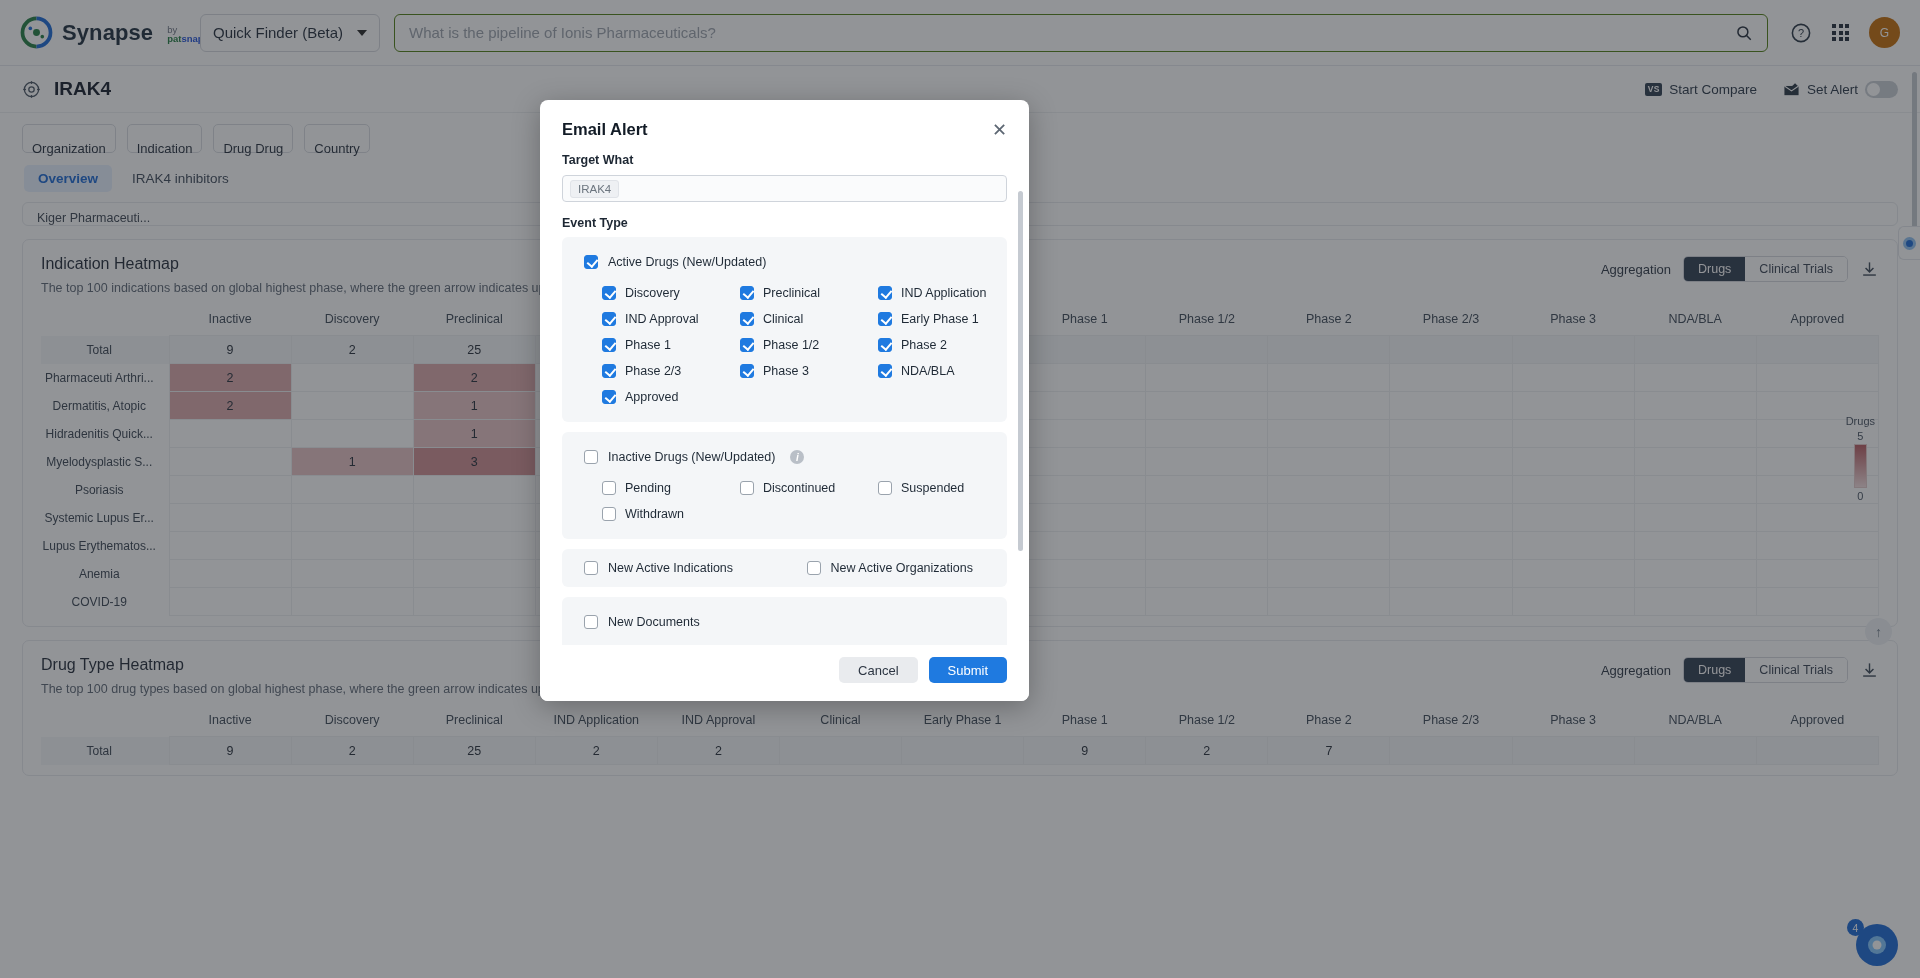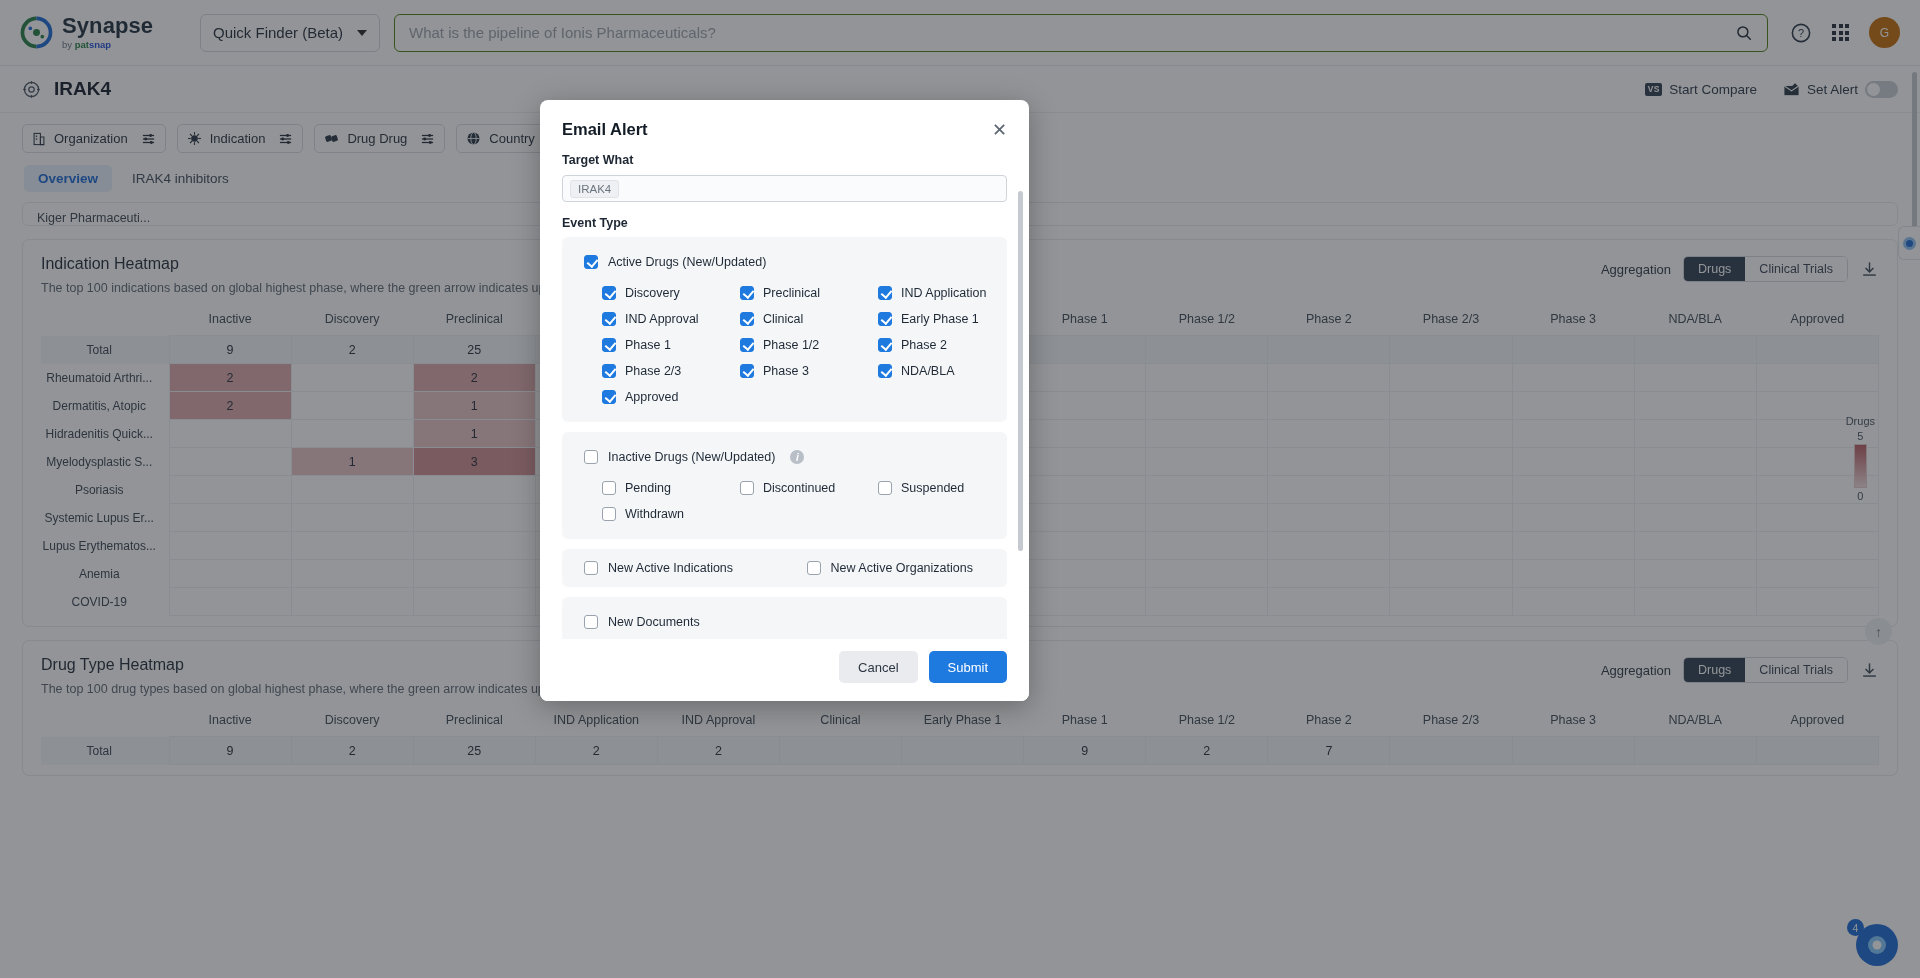--- a/index.html
+++ b/index.html
@@ -13,21 +13,21 @@
   
   #page { position: absolute; inset: 0; background: #fff; }
 
   
   .topnav {
     height: 66px; display: flex; align-items: center; gap: 0;
     padding: 0 20px; border-bottom: 1px solid #e4e7ec; background: #fff;
   }
   .logo-wrap { display: flex; align-items: center; gap: 9px; width: 150px; }
   .logo-mark { width: 33px; height: 33px; flex: 0 0 33px; }
-  .logo-text { display: flex; flex-direction: column; line-height: 1; }
+  .logo-text { display: flex; flex-direction: row; line-height: 1; gap: 14px; }
   .logo-name { font-size: 22px; font-weight: 600; color: #1a2a3a; letter-spacing: .1px; }
   .logo-sub { font-size: 9.5px; color: #6b7280; margin-top: 3px; }
   .logo-sub b { color: #1f7a3f; font-weight: 700; }
   .logo-sub i { color: #1d4ed8; font-style: normal; font-weight: 700; }
 
   .finder {
     margin-left: 30px; width: 180px; height: 38px; border: 1px solid #d4d7dd;
     border-radius: 6px; display: flex; align-items: center; justify-content: space-between;
     padding: 0 12px; font-size: 15px; color: #1f2937; background: #fff; cursor: pointer;
   }
@@ -70,21 +70,21 @@
   .toggle::after {
     content: ""; position: absolute; left: 2px; top: 2px; width: 13px; height: 13px;
     border-radius: 50%; background: #fff;
   }
 
   
   .filters { display: flex; gap: 11px; padding: 11px 22px 0 22px; background: #fff; }
   .chip {
     height: 29px; border: 1px solid #d8dbe1; border-radius: 5px; display: flex;
     align-items: center; gap: 8px; padding: 8px 9px; font-size: 13px; color: #1f2937;
-    background: #fff; cursor: pointer; white-space: nowrap;
+    background: #fff; cursor: pointer; white-space: nowrap; flex-direction: column;
   }
   .chip .sliders { margin-left: 5px; }
 
   
   .tabs { display: flex; gap: 6px; padding: 12px 22px 0 24px; background: #fff; }
   .tab { font-size: 13.5px; padding: 6px 14px; border-radius: 5px; color: #3c4858; cursor: pointer; }
   .tab.active { background: #e7f0fe; color: #1766d4; font-weight: 600; }
 
   
   .body { padding: 10px 22px 0 22px; background: #fff; }
@@ -208,21 +208,21 @@
 
   .modal-scrollbar {
     position: absolute; right: 6px; top: 52px; width: 5px; height: 360px;
     background: #c5cad1; border-radius: 3px;
   }
   .modal-foot {
     padding: 12px 22px 18px 22px; display: flex; justify-content: flex-end; gap: 11px;
     background: #fff;
   }
   .btn {
-    height: 32px; border-radius: 5px; font-size: 13px; padding: 0 19px; cursor: pointer;
+    height: 26px; border-radius: 5px; font-size: 13px; padding: 0 19px; cursor: pointer;
     border: none; font-family: "Liberation Sans", sans-serif;
   }
   .btn-cancel { background: #e9ebee; color: #2d3643; }
   .btn-submit { background: #1f7ae0; color: #fff; }
 </style>
 </head>
 <body>
 
 <div id="root">
 
@@ -436,21 +436,21 @@
                 <td></td>
                 <td></td>
                 <td></td>
                 <td></td>
                 <td></td>
                 <td></td>
                 <td></td>
                 <td></td>
               </tr>
               <tr>
-                <td class="rowhdr">Rheumatoid Arthri...</td>
+                <td class="rowhdr">Pharmaceuti Arthri...</td>
                 <td style="background: rgb(218, 166, 169);">2</td>
                 <td></td>
                 <td style="background: rgb(218, 166, 169);">2</td>
                 <td></td>
                 <td></td>
                 <td></td>
                 <td></td>
                 <td></td>
                 <td></td>
                 <td></td>

